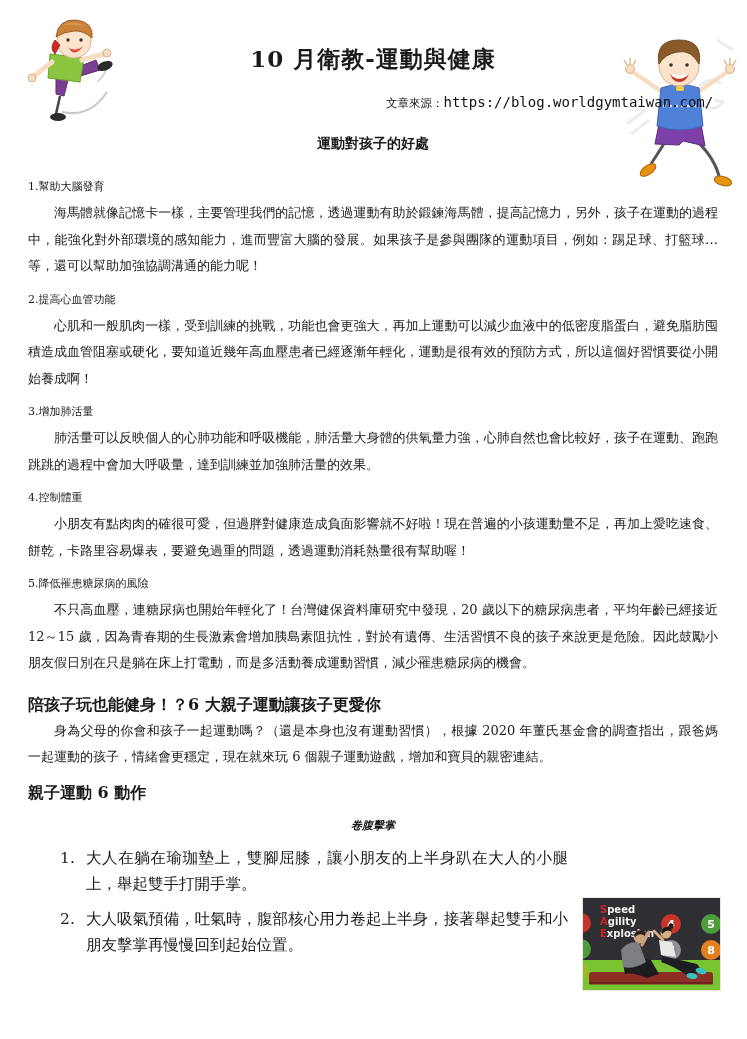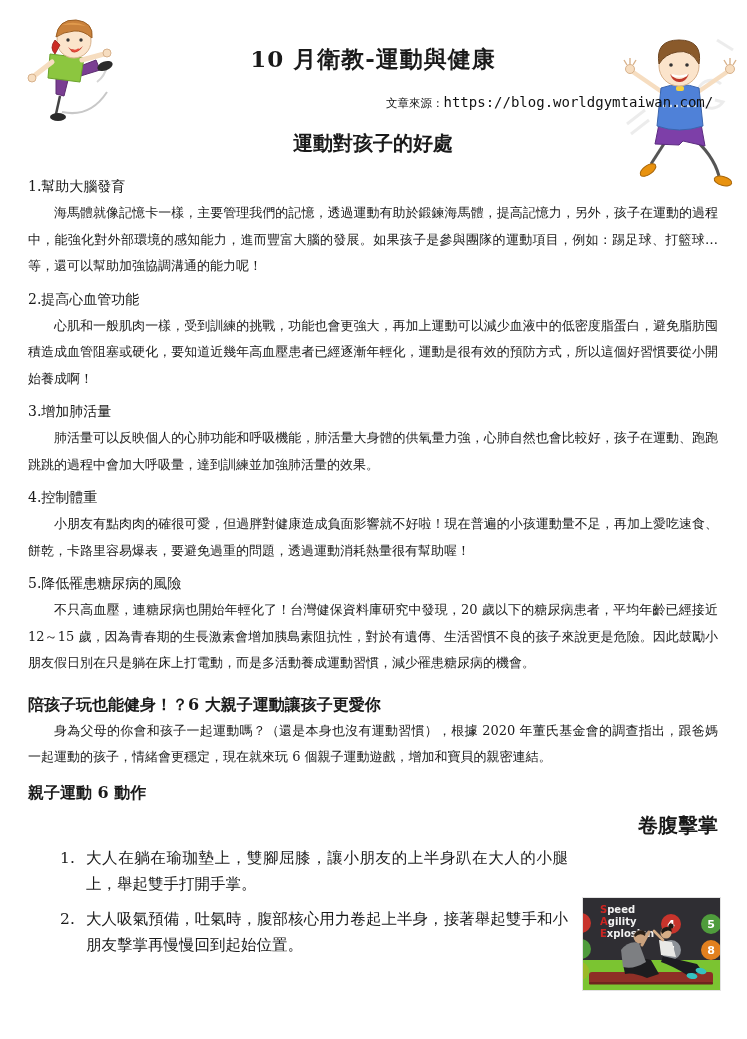--- a/index.html
+++ b/index.html
@@ -15,35 +15,35 @@
     margin:0;text-align:center;font-size:23px;line-height:30px;
     font-weight:bold;letter-spacing:1px;
   }
   .source-line{
     position:absolute;left:386px;top:95px;font-size:11.5px;line-height:15px;
     white-space:nowrap;color:#111;
   }
   .source-line .url{font-family:"DejaVu Sans Mono","Liberation Mono",monospace;font-size:14px;}
 
   .benefits-h{
-    margin:56px 0 16px;text-align:center;font-weight:bold;font-size:20px;line-height:27px;
+    margin:56px 0 16px;text-align:center;font-weight:bold;font-size:14px;line-height:27px;
   }
   .sec-h{
-    margin:6px 0 0;font-size:14px;line-height:27px;font-weight:normal;
+    margin:6px 0 0;font-size:11px;line-height:27px;font-weight:normal;
   }
   .body-p{
     margin:0;font-size:13px;line-height:26.5px;text-align:justify;
     text-indent:2em;text-justify:inter-ideograph;
   }
   .center-h{
     margin:14px 0 0;text-align:left;font-weight:bold;font-size:16px;line-height:27px;
   }
   .moves-h{margin:8px 0 0;}
   .ex-h{
-    margin:6px 0 6px;font-size:20px;line-height:27px;font-weight:bold;text-align:right;
+    margin:6px 0 6px;font-size:11px;line-height:27px;font-weight:bold;text-align:center;font-style:italic;
   }
   .steps-wrap{position:relative;}
   ol.steps{
     list-style:none;counter-reset:step;margin:0 150px 0 32px;padding:0;
   }
   ol.steps li{
     counter-increment:step;position:relative;padding-left:26px;margin:0 0 8px 0;
     font-size:15.5px;line-height:26.5px;text-align:justify;
   }
   ol.steps li::before{

